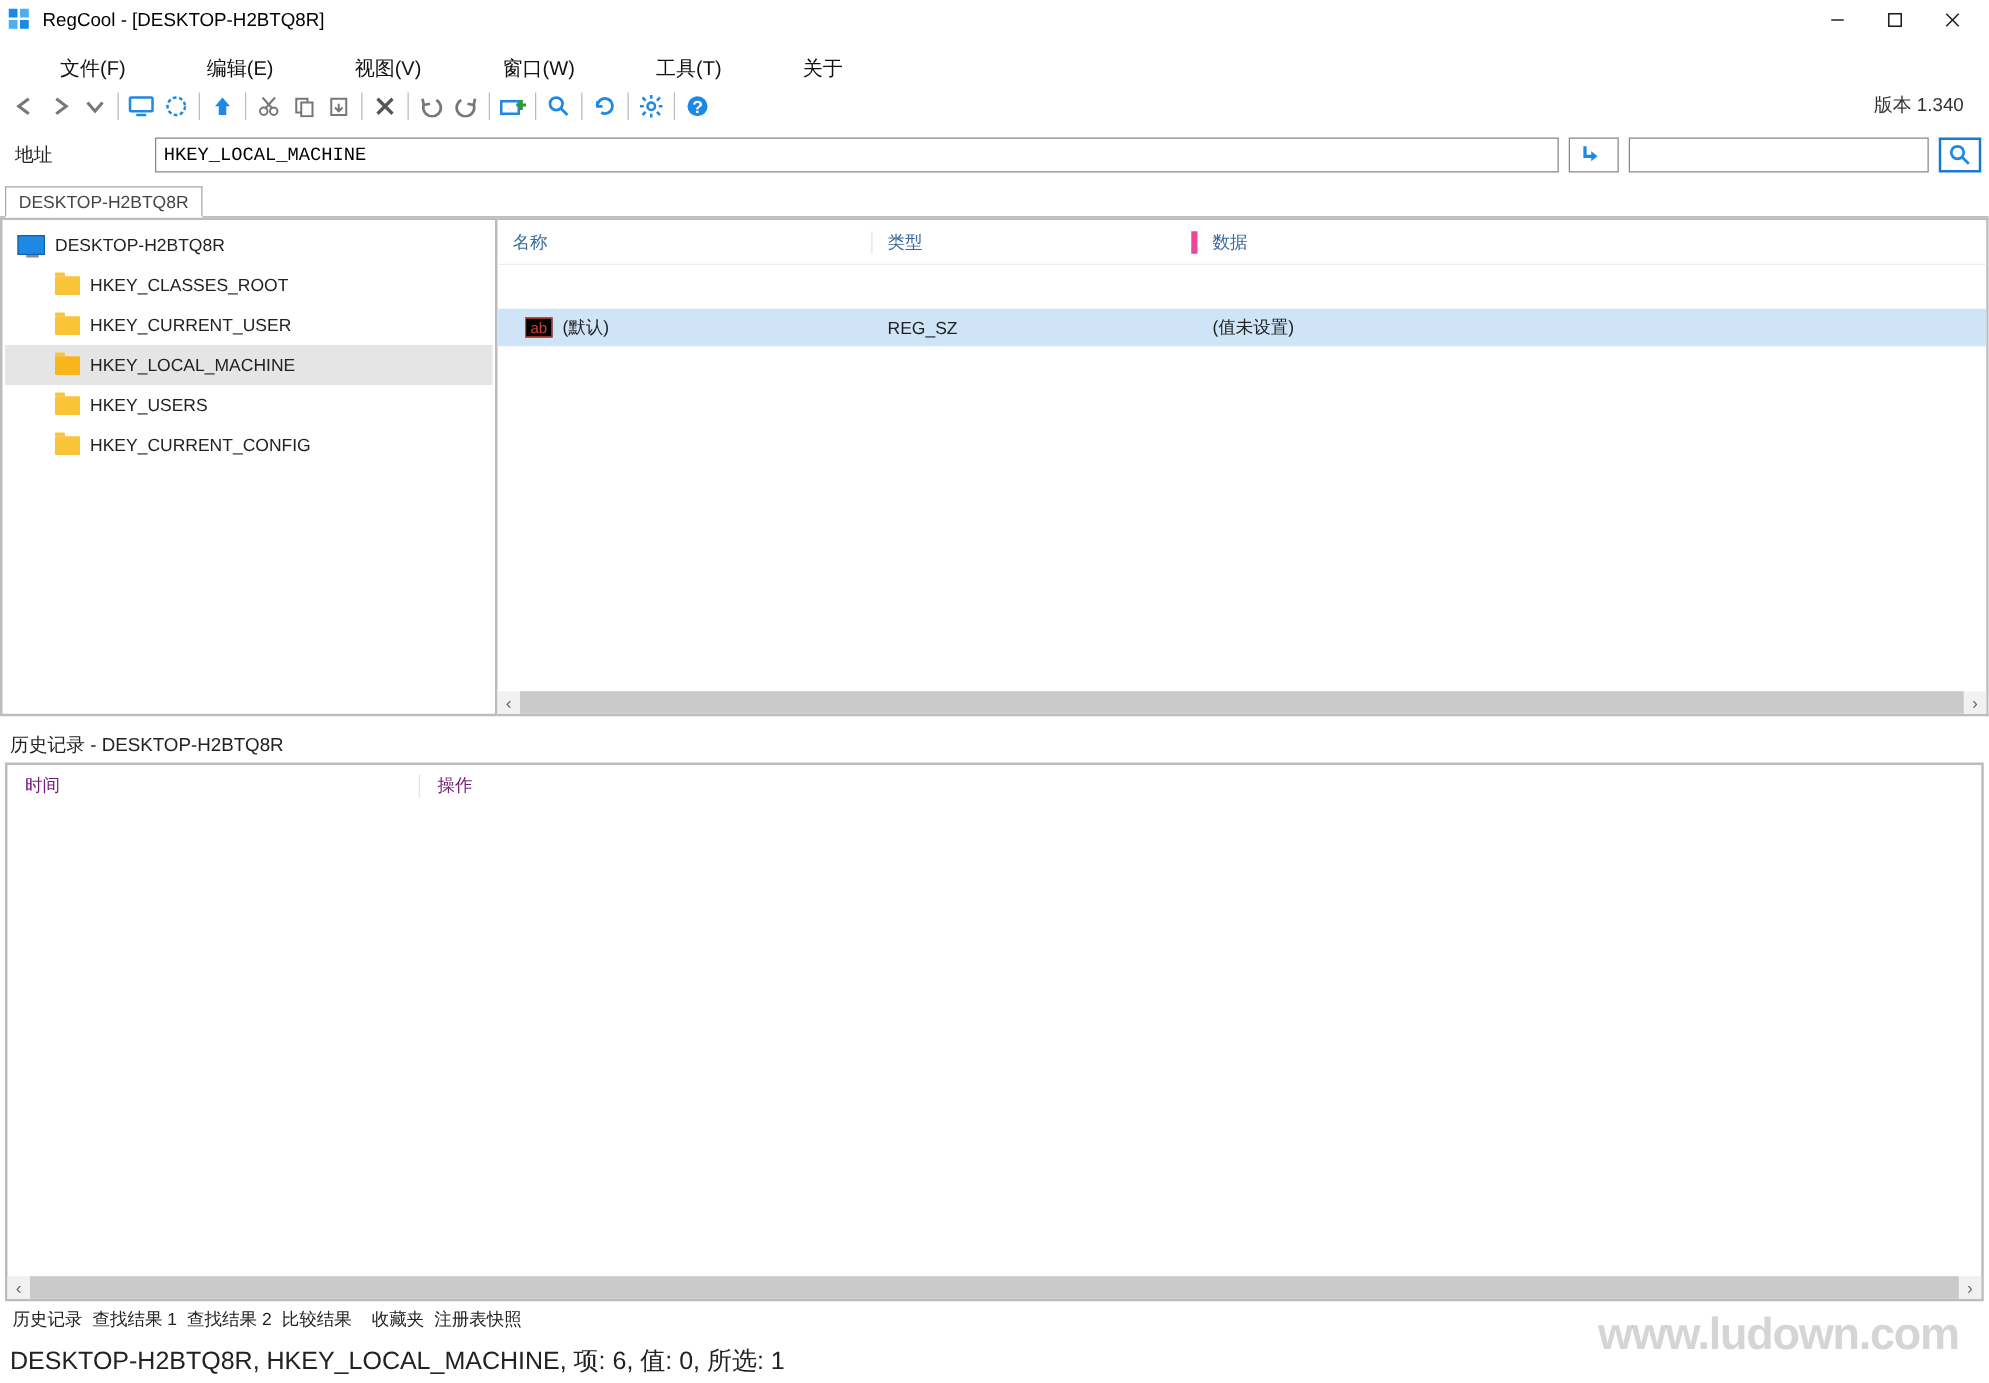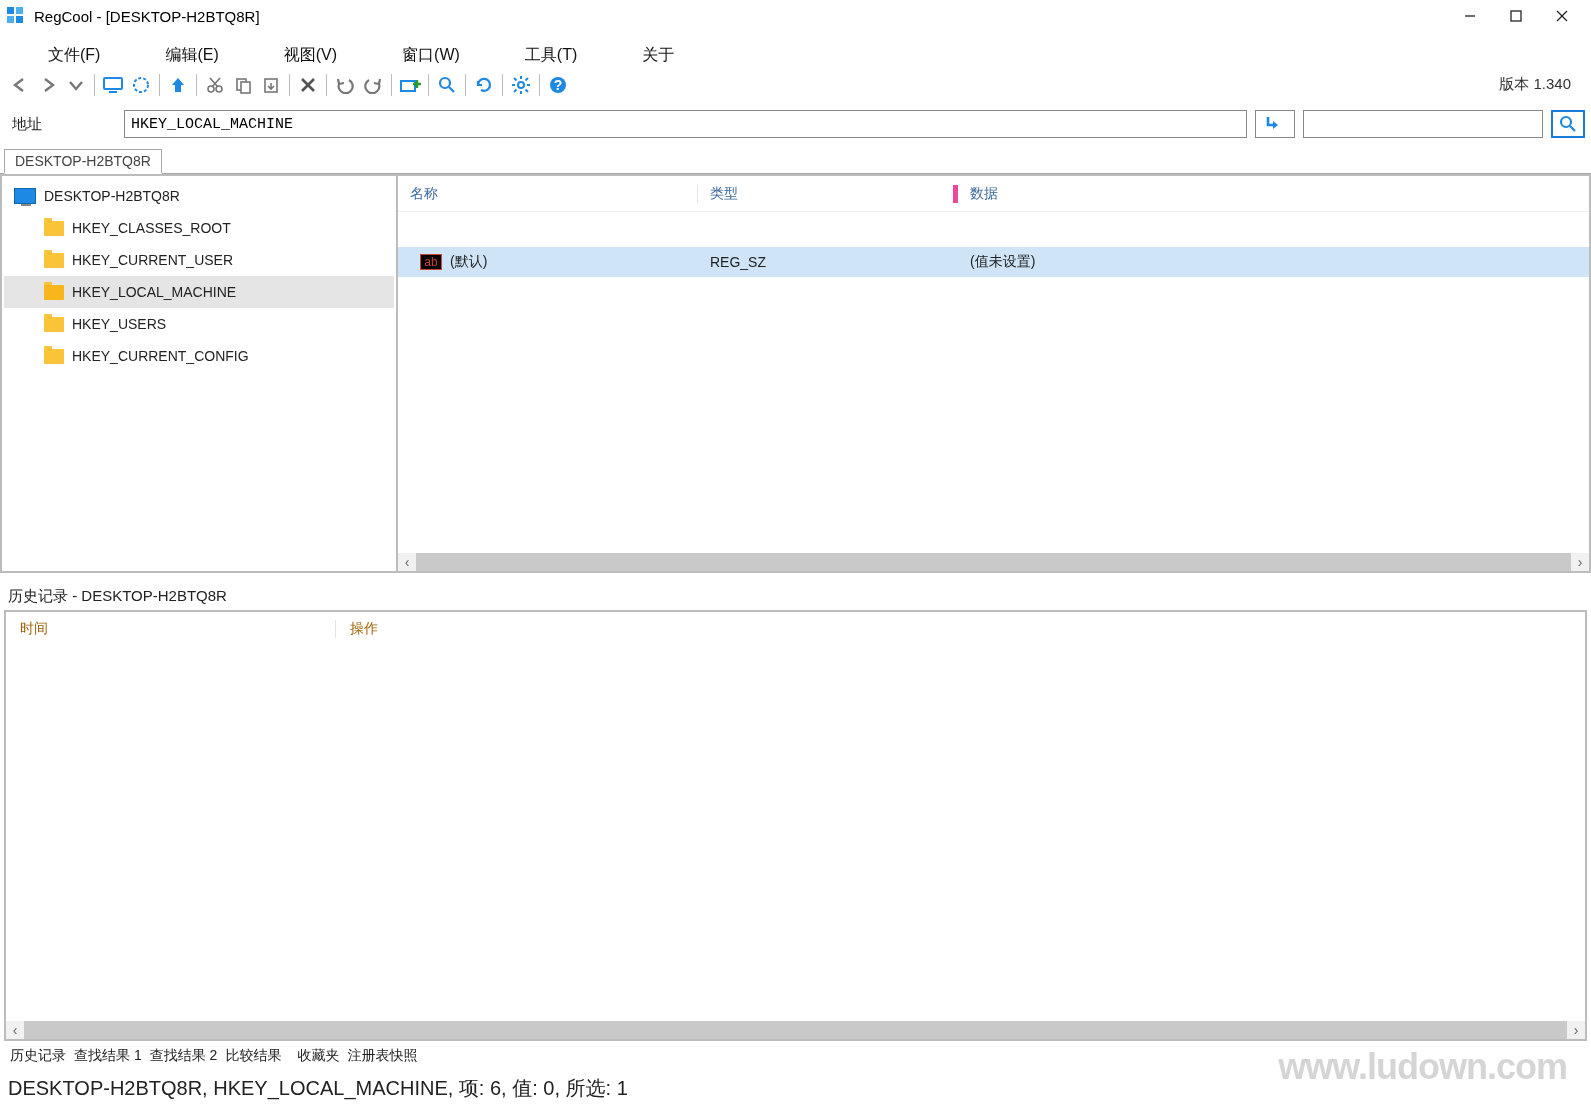--- a/index.html
+++ b/index.html
@@ -55,21 +55,21 @@
 .val-row { height: 30px; display: flex; align-items: center; background: #cfe5f7; font-size: 15px; color:#222; }
 .sz-icon { display:inline-block; width:22px; height:16px; border:1px solid #cc4433; margin: 0 8px 0 10px; background:#000000; color:#cc4433; font-size:12px; line-height:14px; text-align:center; }
 .val-body { flex: 1; }
 .hscroll { height: 18px; background: #f1f1f1; display:flex; align-items:center; }
 .hscroll .arrow { width:18px; height:18px; display:flex; align-items:center; justify-content:center; color:#666; }
 .hscroll .track { flex:1; background:#c9c9c9; height:18px; }
 
 
 .history-title { margin-top: 12px; padding: 2px 8px; font-size: 15px; color:#222; }
 .history { flex: 1; border: 2px solid #bcbcbc; margin: 2px 4px 0 4px; display: flex; flex-direction: column; }
-.hist-head { height: 34px; display: flex; align-items: center; color: #a16207; font-size: 15px; }
+.hist-head { height: 34px; display: flex; align-items: center; color: #701a75; font-size: 15px; }
 .hist-time { width: 330px; padding-left: 14px; border-right: 1px solid #e4e4e4; }
 .hist-op { flex:1; padding-left: 14px; }
 .hist-body { flex:1; }
 .hist-scroll { height: 18px; background: #f1f1f1; display:flex; align-items:center; }
 .hist-scroll .arrow { width:18px; height:18px; display:flex; align-items:center; justify-content:center; color:#666; }
 .hist-scroll .track { flex:1; background:#c9c9c9; height:18px; }
 
 
 .bottom-tabs { padding: 6px 10px; font-size: 15px; color: #222; display:flex; gap: 8px; }
 .statusbar { padding: 4px 8px; font-size: 20px; color: #222; }

